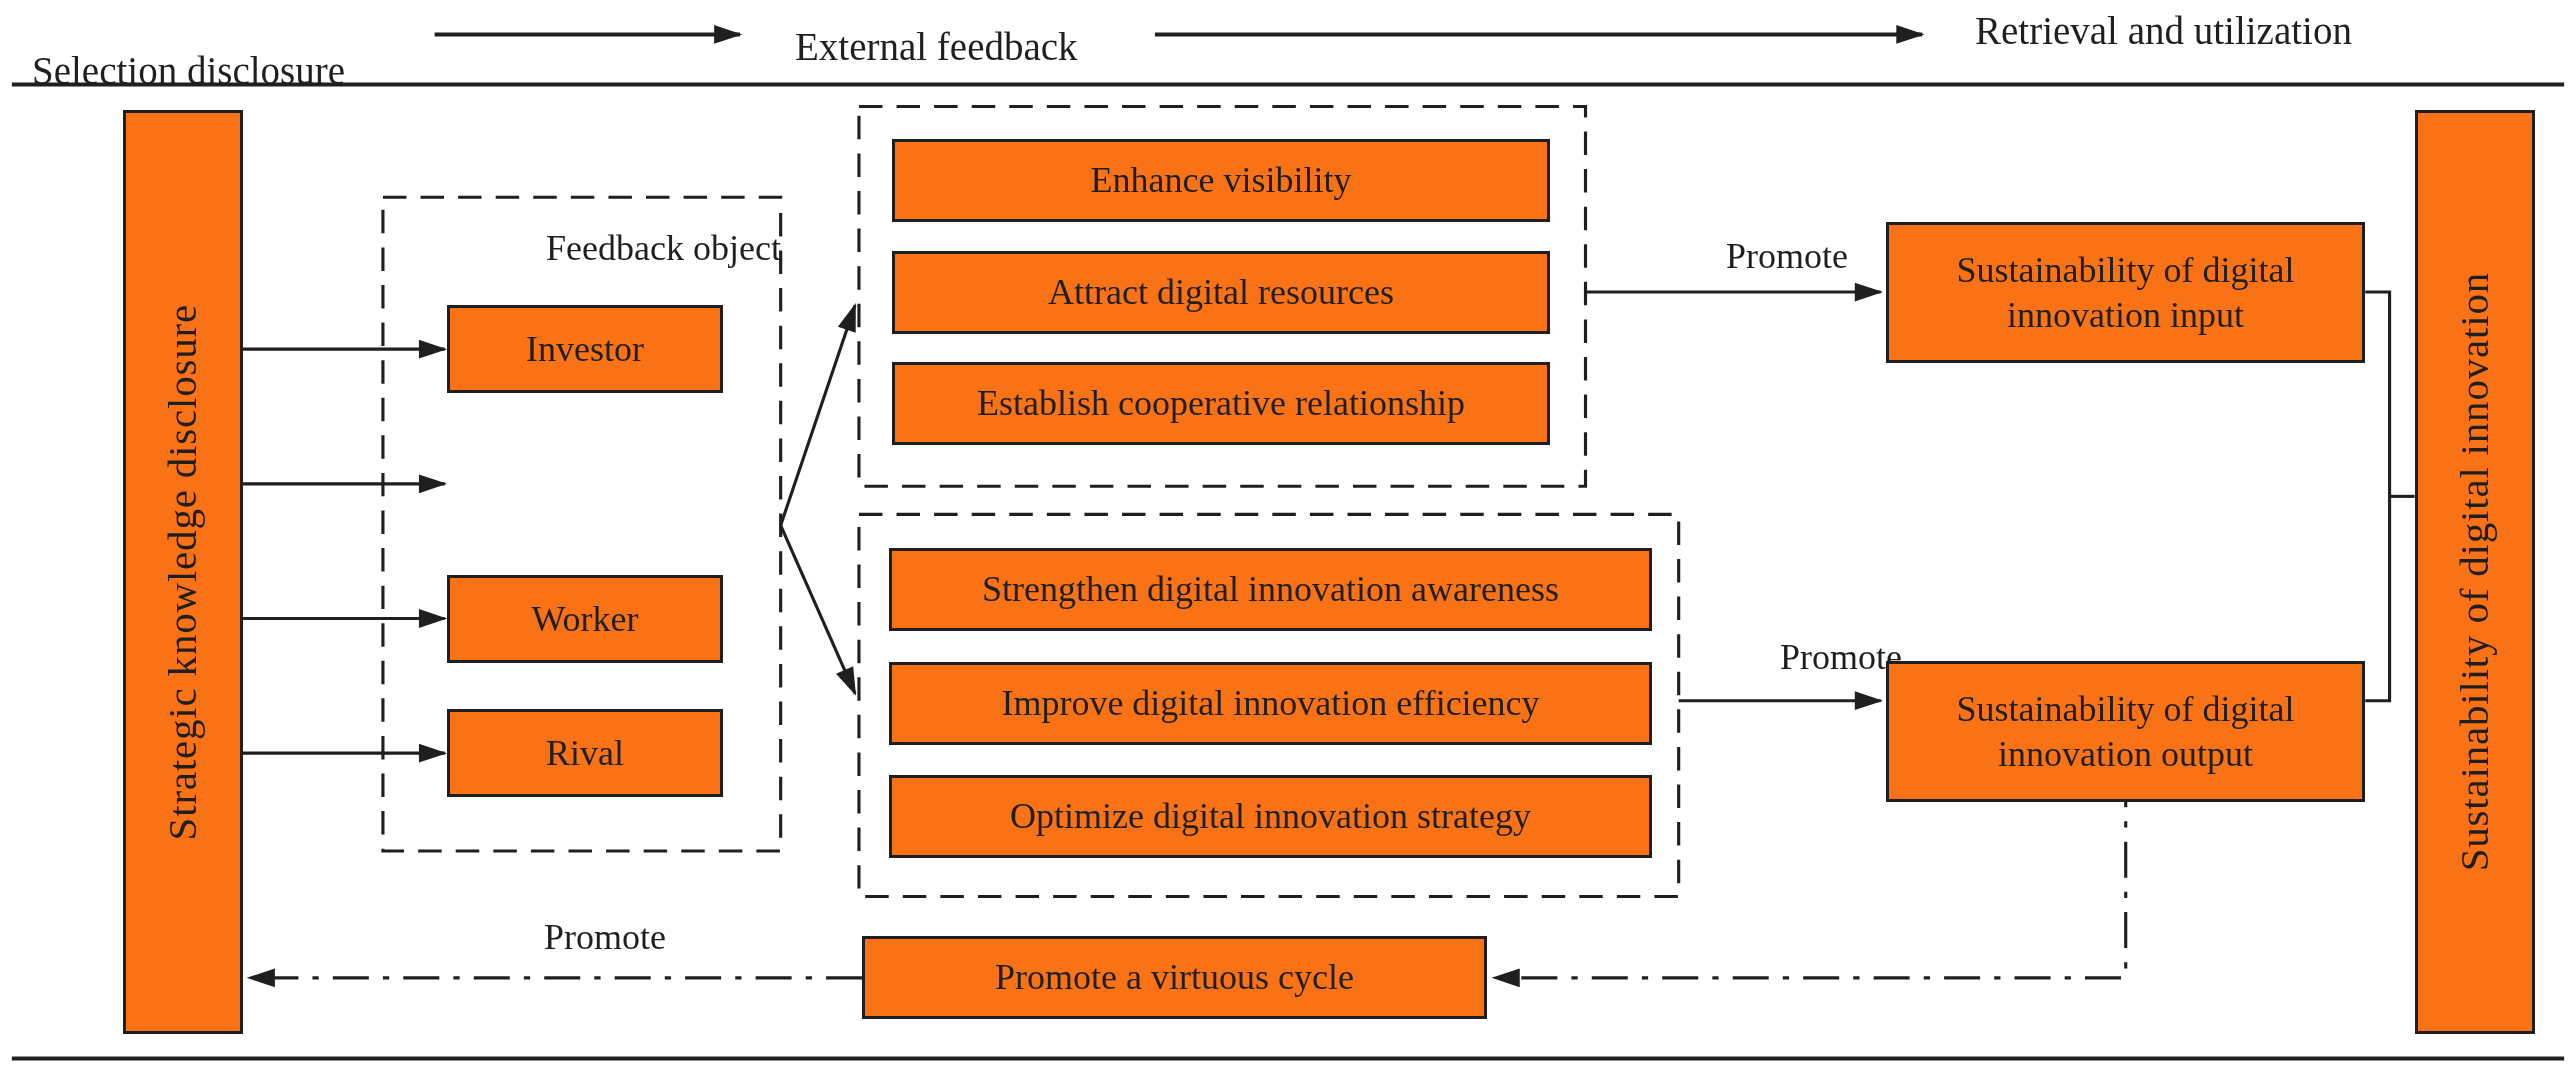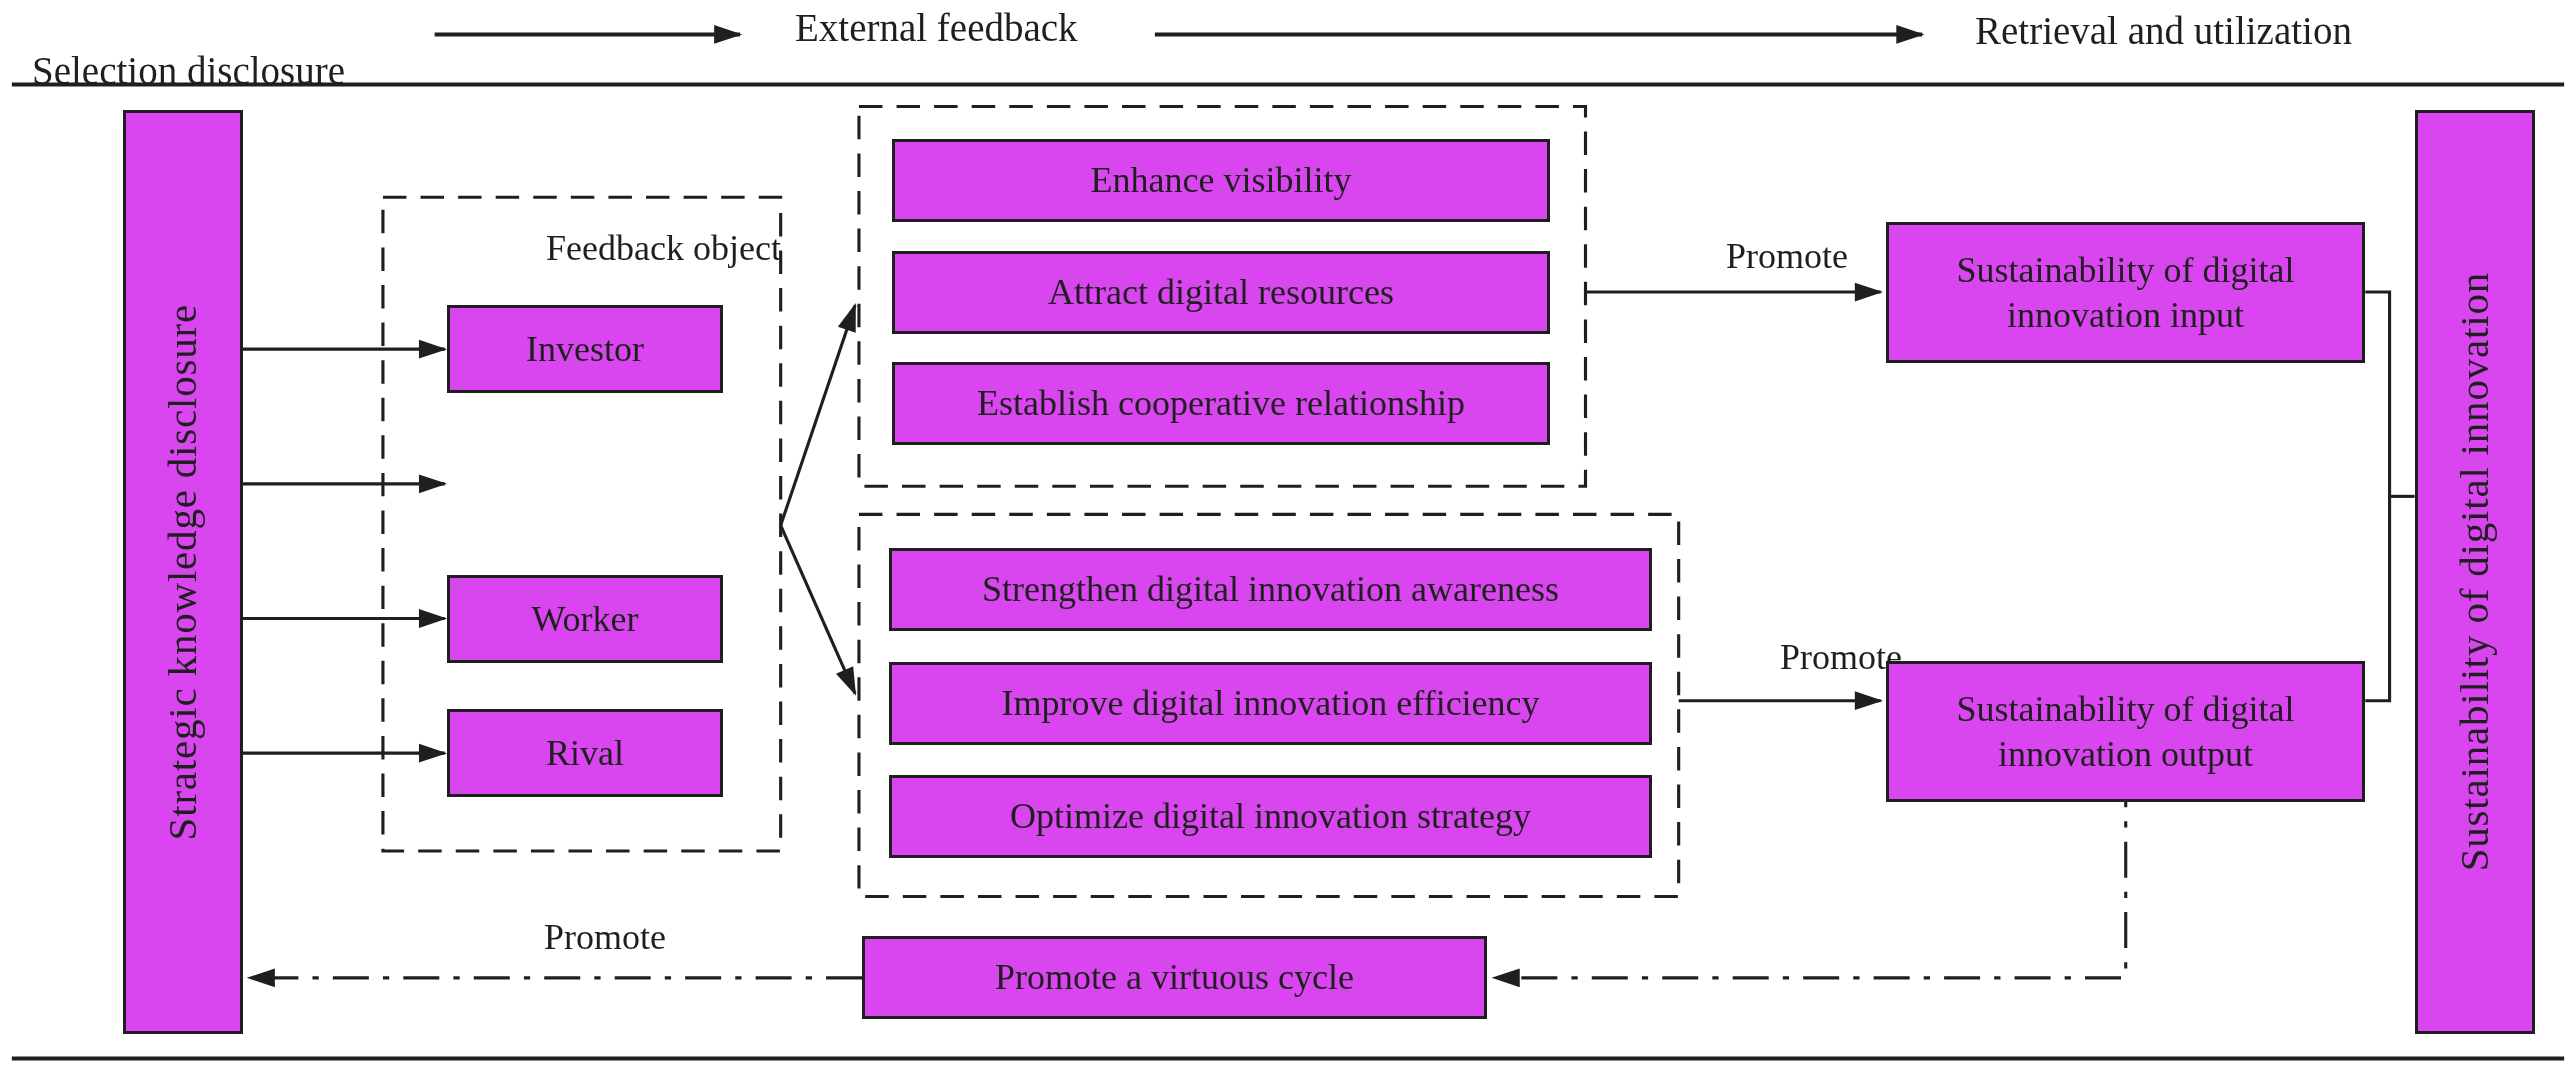--- a/index.html
+++ b/index.html
@@ -24,21 +24,21 @@
     height: 1082px;
   }
   .overlay line, .overlay path, .overlay polyline, .overlay rect {
     stroke: #1f1f1f;
     fill: none;
   }
   .box {
     position: absolute;
     box-sizing: border-box;
     border: 3.1px solid #1f1f1f;
-    background: #d946ef;
+    background: #f97316;
     display: flex;
     align-items: center;
     justify-content: center;
     text-align: center;
     font-size: 36px;
     line-height: 1.25;
   }
   .label {
     position: absolute;
     font-size: 36px;
@@ -111,21 +111,21 @@
       <line x1="3052" y1="634" x2="3084" y2="634"></line>
     </g>
 
     <g stroke-width="4" stroke-dasharray="46 18 8 18">
       <path d="M2715 985 L2715 1249 L1908 1249" marker-end="url(#arrow)"></path>
       <path d="M1101 1249 L318 1249" marker-end="url(#arrow)"></path>
     </g>
   </svg>
 
   <div class="label hdr" style="left:32px; top:7.8px;margin-top:40px;">Selection disclosure</div>
-  <div class="label hdr" style="left:795px; top:5px;">External feedback</div>
+  <div class="label hdr" style="left:795px; top:24px;">External feedback</div>
   <div class="label hdr" style="left:1975px; top:7.8px;">Retrieval and utilization</div>
 
   <div class="box" style="left:123px; top:110px; width:120px; height:924px;">
     <span class="vtext">Strategic knowledge disclosure</span>
   </div>
 
   <div class="label center" style="left:383px; top:227px; width:398px;">Feedback object</div>
   <div class="box" style="left:447px; top:305px; width:276px; height:88px;">Investor</div>
   <div class="box" style="left:447px; top:575px; width:276px; height:88px;">Worker</div>
   <div class="box" style="left:447px; top:709px; width:276px; height:88px;">Rival</div>

